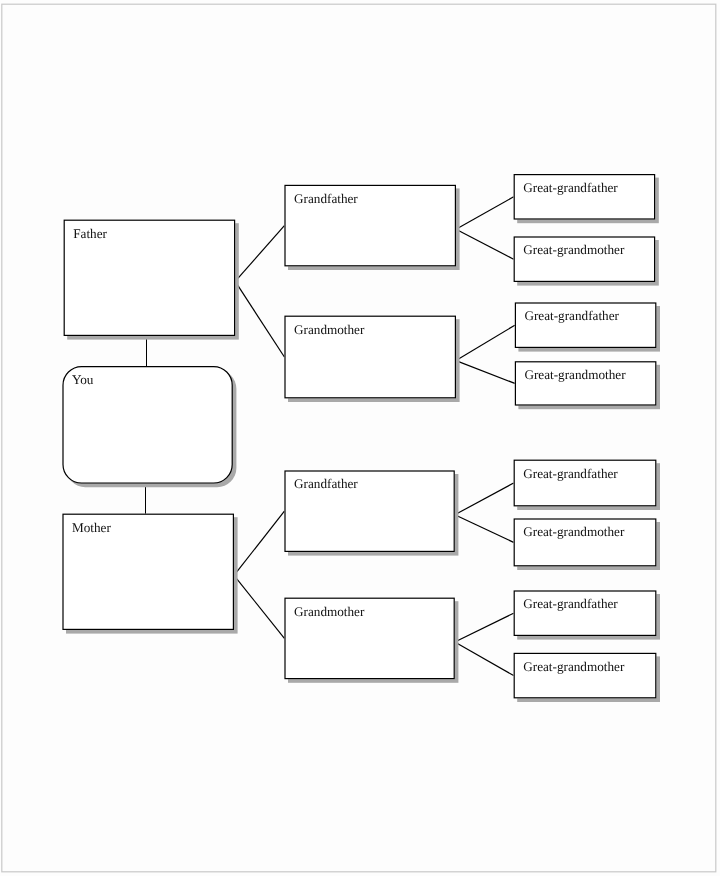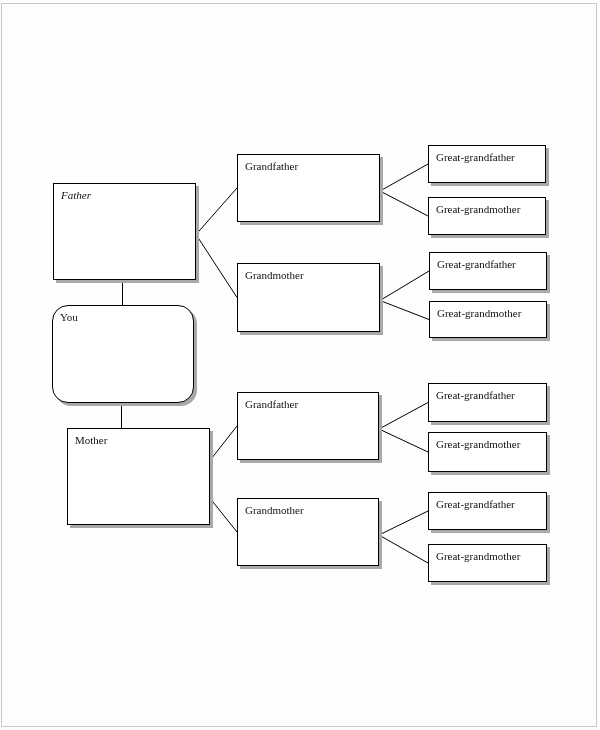--- a/index.html
+++ b/index.html
@@ -68,27 +68,27 @@
       <line x1="380" y1="191" x2="428" y2="164"></line>
       <line x1="380" y1="191" x2="428" y2="216"></line>
       <line x1="380" y1="300.5" x2="429" y2="271"></line>
       <line x1="380" y1="300.5" x2="429" y2="319.5"></line>
       <line x1="379" y1="429" x2="428" y2="402.5"></line>
       <line x1="379" y1="429" x2="428" y2="452"></line>
       <line x1="379" y1="535" x2="428" y2="511"></line>
       <line x1="379" y1="535" x2="428" y2="563"></line>
     </svg>
   <div id="nodes">
-      <div class="node" style="left: 53px; top: 183px; width: 143px; height: 97px; font-style: italic;">
+      <div class="node" style="left: 53px; top: 183px; width: 143px; height: 97px;">
         <span class="node-label">Father</span>
       </div>
       <div class="node" style="left: 52px; top: 305px; width: 142px; height: 98px; border-radius: 16px;">
         <span class="node-label">You</span>
       </div>
-      <div class="node" style="left: 52px; top: 428px; width: 143px; height: 97px; margin-left: 15px;">
+      <div class="node" style="left: 52px; top: 428px; width: 143px; height: 97px;">
         <span class="node-label">Mother</span>
       </div>
       <div class="node" style="left: 237px; top: 154px; width: 143px; height: 68px;">
         <span class="node-label">Grandfather</span>
       </div>
       <div class="node" style="left: 237px; top: 263px; width: 143px; height: 69px;">
         <span class="node-label">Grandmother</span>
       </div>
       <div class="node" style="left: 237px; top: 392px; width: 142px; height: 68px;">
         <span class="node-label">Grandfather</span>

